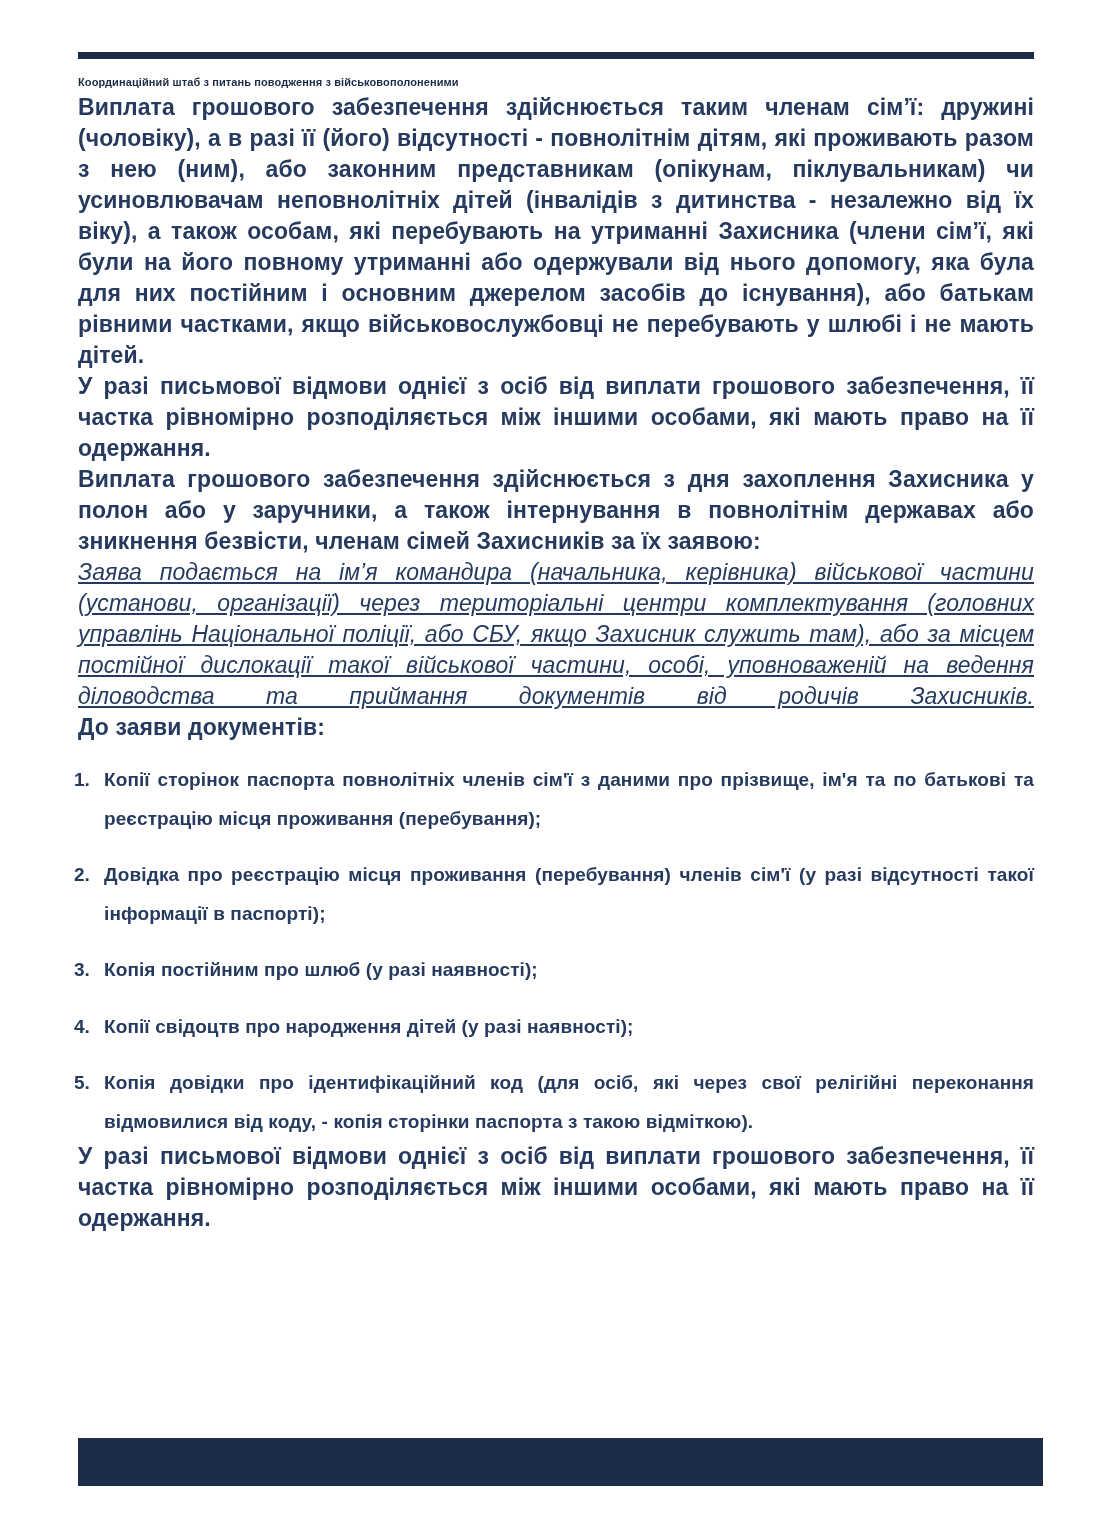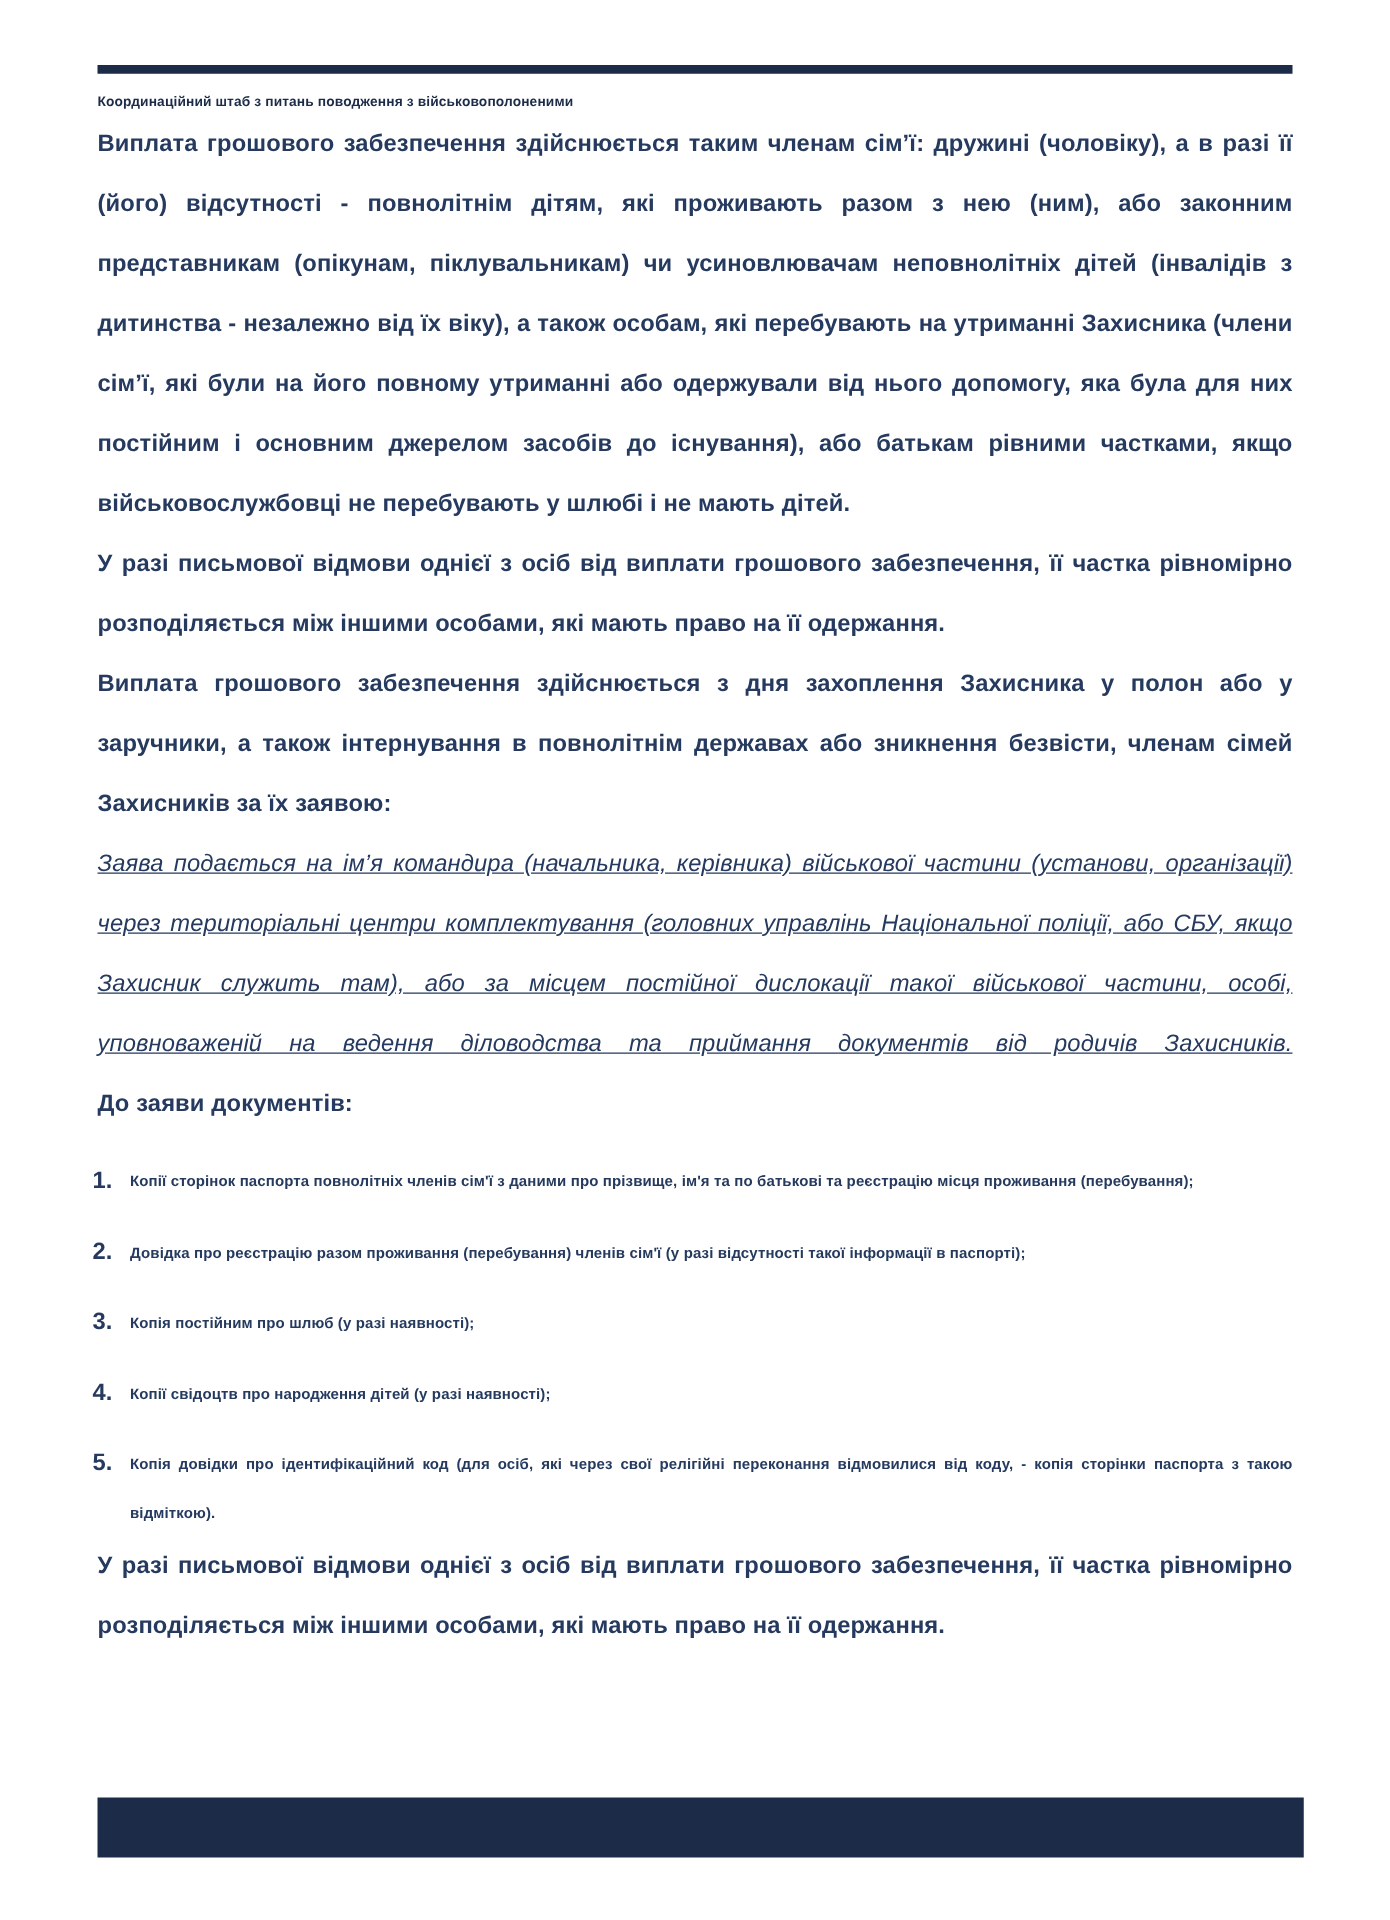--- a/index.html
+++ b/index.html
@@ -28,22 +28,22 @@
   .org-header {
     margin-top: 13px;
     font-size: 11px;
     line-height: 20px;
     font-weight: 700;
     color: #1c2b47;
     letter-spacing: 0.1px;
   }
   p.body {
     margin: 0;
-    font-size: 19px;
-    line-height: 48px;
+    font-size: 23px;
+    line-height: 31px;
     text-align: justify;
     color: #253a5e;
     letter-spacing: 0.1px;
   }
   .bold { font-weight: 700; }
   .first { margin-top: 25px; }
   .gap { margin-top: 38px; }
   .italic {
     font-style: italic;
     font-weight: 400;
@@ -64,21 +64,21 @@
     flex: 0 0 30px;
     width: 30px;
     margin-left: -4px;
     font-size: 19px;
     line-height: 38.5px;
     font-weight: 700;
     color: #253a5e;
   }
   .list-text {
     flex: 1;
-    font-size: 12px;
+    font-size: 19px;
     line-height: 38.5px;
     font-weight: 700;
     color: #253a5e;
     text-align: justify;
     letter-spacing: 0.1px;
   }
   .final { margin-top: 24px; }
   .footer-bar {
     position: absolute;
     left: 78px;
@@ -109,21 +109,21 @@
 
   <div class="attachments-list">
 
     <div class="list-item">
       <span class="list-number">1.</span>
       <div class="list-text">Копії сторінок паспорта повнолітніх членів сім'ї з даними про прізвище, ім'я та по батькові та реєстрацію місця проживання (перебування);</div>
     </div>
 
     <div class="list-item">
       <span class="list-number">2.</span>
-      <div class="list-text">Довідка про реєстрацію разом проживання (перебування) членів сім'ї (у разі відсутності такої інформації в паспорті);</div>
+      <div class="list-text">Довідка про реєстрацію місця проживання (перебування) членів сім'ї (у разі відсутності такої інформації в паспорті);</div>
     </div>
 
     <div class="list-item">
       <span class="list-number">3.</span>
       <div class="list-text">Копія постійним про шлюб (у разі наявності);</div>
     </div>
 
     <div class="list-item">
       <span class="list-number">4.</span>
       <div class="list-text">Копії свідоцтв про народження дітей (у разі наявності);</div>

